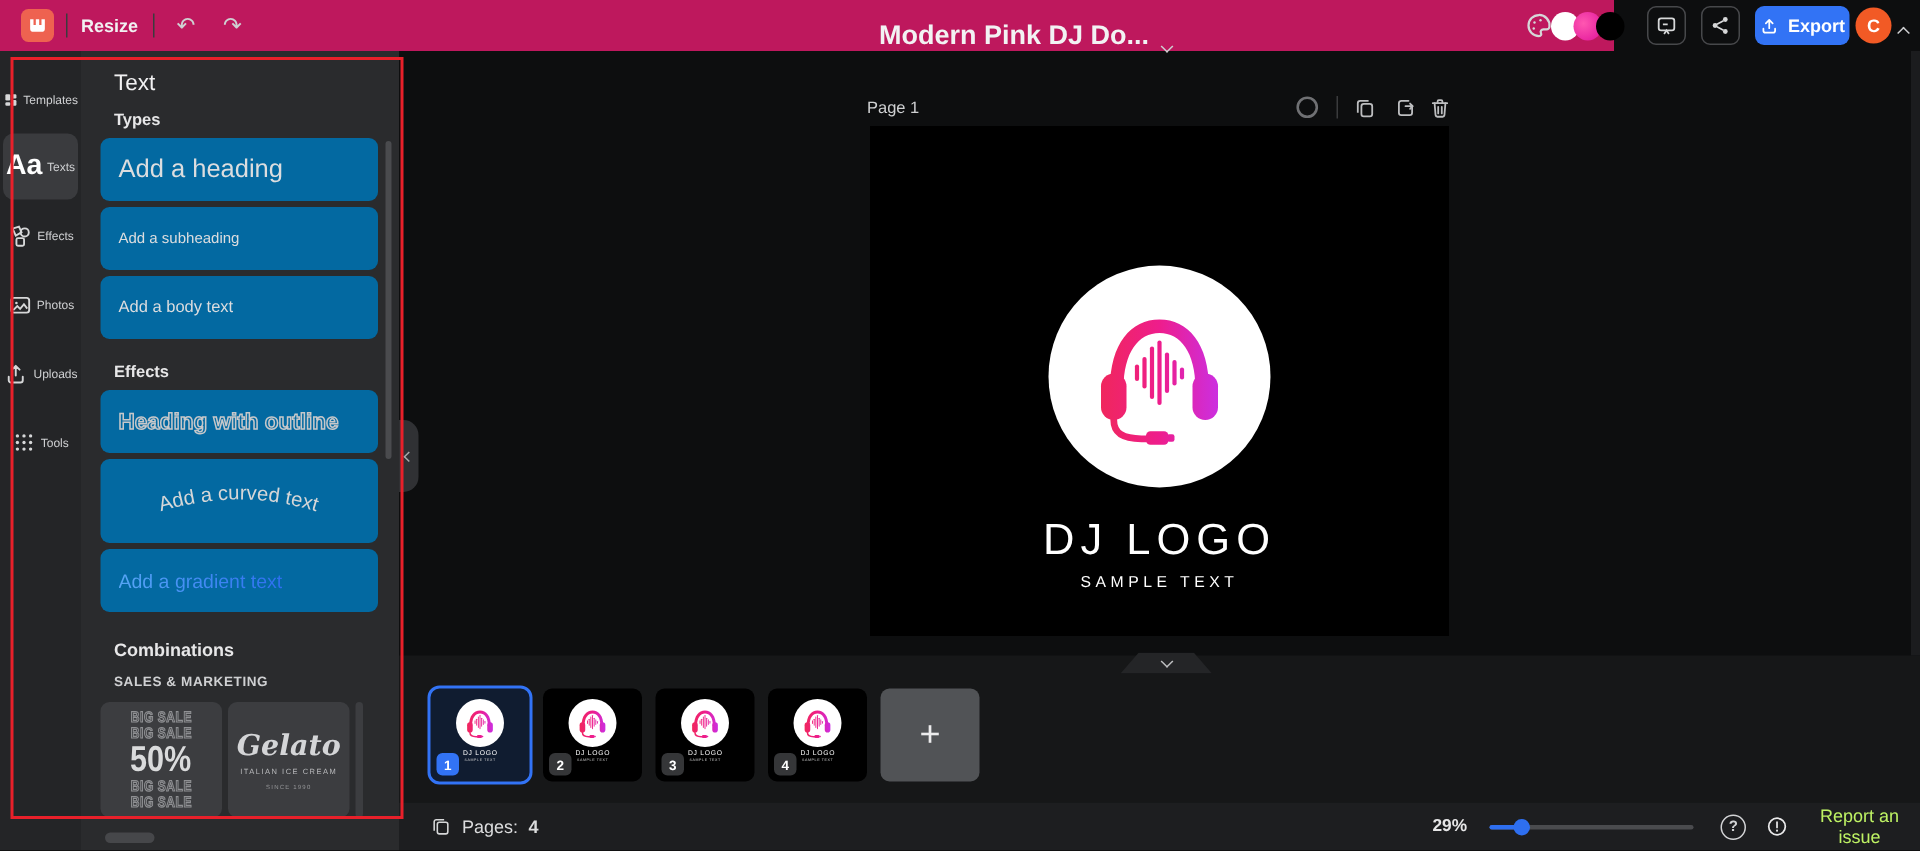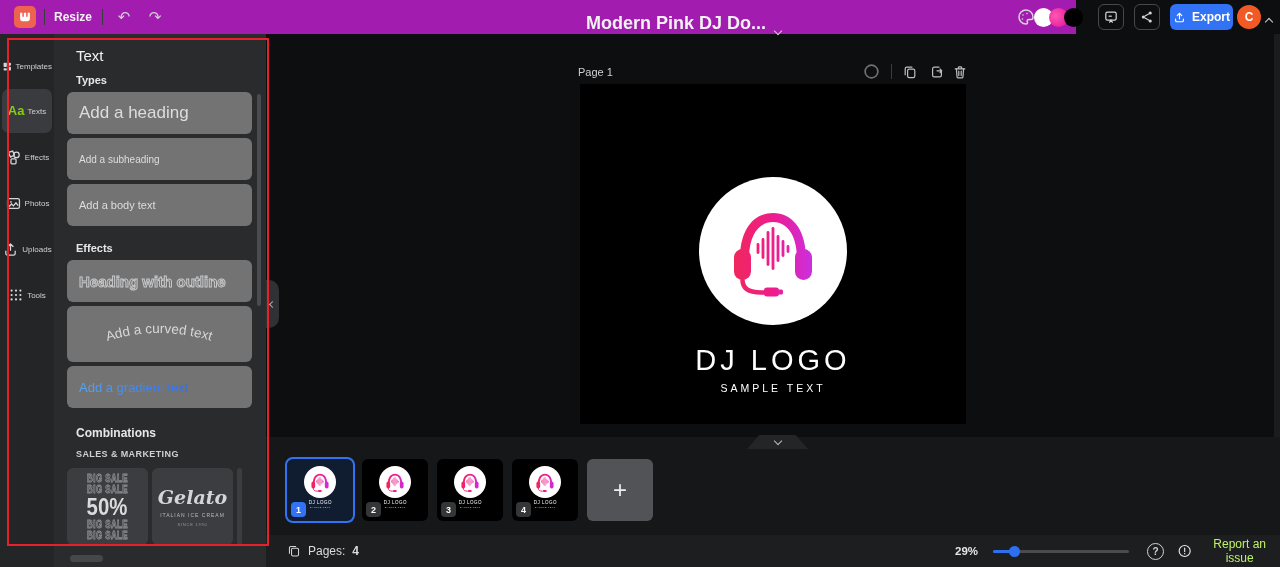--- a/index.html
+++ b/index.html
@@ -3,21 +3,21 @@
 <meta charset="utf-8">
 <style>
   * { margin:0; padding:0; box-sizing:border-box; }
   html,body { width:1280px; height:567px; background:#0d0e0f; overflow:hidden;
               font-family:"Liberation Sans", sans-serif; }
   .app { position:relative; width:1280px; height:567px; background:#0d0e0f; }
   .abs { position:absolute; }
 
   
   .topbar { position:absolute; left:0; top:0; width:1076px; height:34px;
-            background:#a21caf; z-index:30; }
+            background:#be185d; z-index:30; }
   .brand { position:absolute; left:14px; top:6px; width:22px; height:22px;
            border-radius:5px; background:#ee6250; display:flex; align-items:center; justify-content:center; }
   .vdiv { position:absolute; top:9px; width:1px; height:16px; background:#3a3b3d; }
   .resize { position:absolute; left:54px; top:0; height:34px; display:flex; align-items:center;
             color:#f1f1f2; font-size:12px; font-weight:700; cursor:pointer; }
   .histbtn { position:absolute; top:0; height:34px; width:24px; display:flex; align-items:center;
              justify-content:center; color:#cfd0d2; font-size:15px;
              font-family:"DejaVu Sans", sans-serif; cursor:pointer; }
   .doc-title { position:absolute; left:586px; top:0; height:34px; display:flex; align-items:flex-end;
                gap:9px; color:#f2f2f3; font-size:18px; font-weight:700; cursor:pointer; }
@@ -36,28 +36,28 @@
             background:#f25a25; color:#fff; font-size:12px; font-weight:700;
             display:flex; align-items:center; justify-content:center; cursor:pointer; }
 
   
   .rail { position:absolute; left:0; top:34px; width:54px; height:533px; background:#242527; z-index:10; }
   .rail-item { position:absolute; left:2px; width:50px; height:44px; border-radius:7px;
                display:flex; flex-direction:row; align-items:center; justify-content:center;
                gap:3px; cursor:pointer; color:#d6d7d8; }
   .rail-item.active { background:#3a3b3e; }
   .rail-label { font-size:8px; color:#cfd0d2; }
-  .aa-glyph { font-size:13px; font-weight:700; color:#84cc16; line-height:12px; }
+  .aa-glyph { font-size:19px; font-weight:700; color:#ffffff; line-height:12px; }
 
   
   .panel { position:absolute; left:54px; top:34px; width:212px; height:533px;
            background:#2a2b2d; z-index:9; }
   .panel-title { position:absolute; left:22px; top:13px; font-size:15px; font-weight:400; color:#f1f1f2; }
   .sect-label { position:absolute; left:22px; font-size:11px; font-weight:700; color:#e7e7e8; }
-  .pbtn { position:absolute; left:13px; width:185px; background:#737373; border-radius:6px;
+  .pbtn { position:absolute; left:13px; width:185px; background:#0369a1; border-radius:6px;
           display:flex; align-items:center; padding-left:12px; cursor:pointer; color:#dcdddf; }
   .outline-txt { color:transparent; -webkit-text-stroke:1px #c7c8ca; font-weight:700; }
   .grad-txt { font-size:13px; font-weight:400;
               background:linear-gradient(90deg,#57a6f6,#2e6ff0);
               -webkit-background-clip:text; background-clip:text; color:transparent; }
   .combo-card { position:absolute; top:434px; width:81px; height:77px; background:#3c3d40;
                 border-radius:6px; display:flex; flex-direction:column; align-items:center;
                 justify-content:center; cursor:pointer; overflow:hidden; }
   .bigsale-line { font-size:10px; font-weight:700; line-height:11px; letter-spacing:.5px;
                   transform:scaleX(.8); color:transparent; -webkit-text-stroke:.8px #8f9093; }

